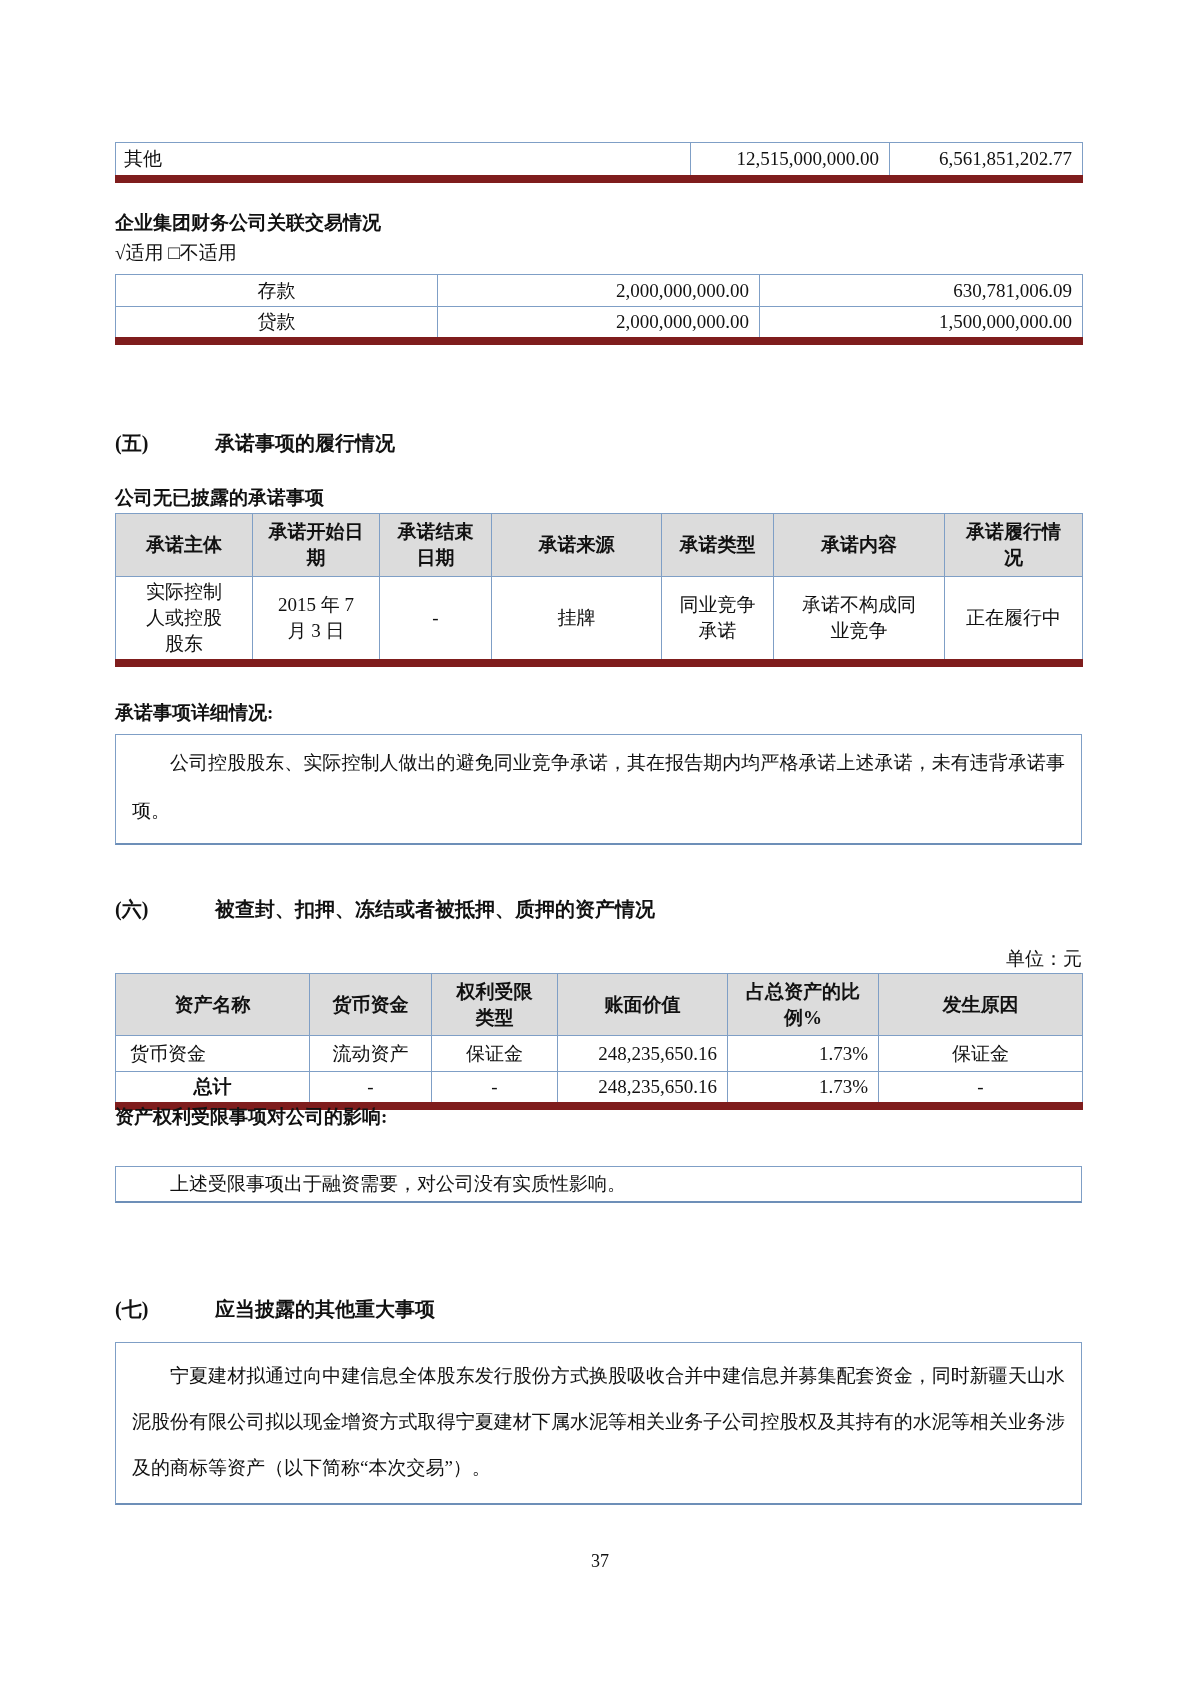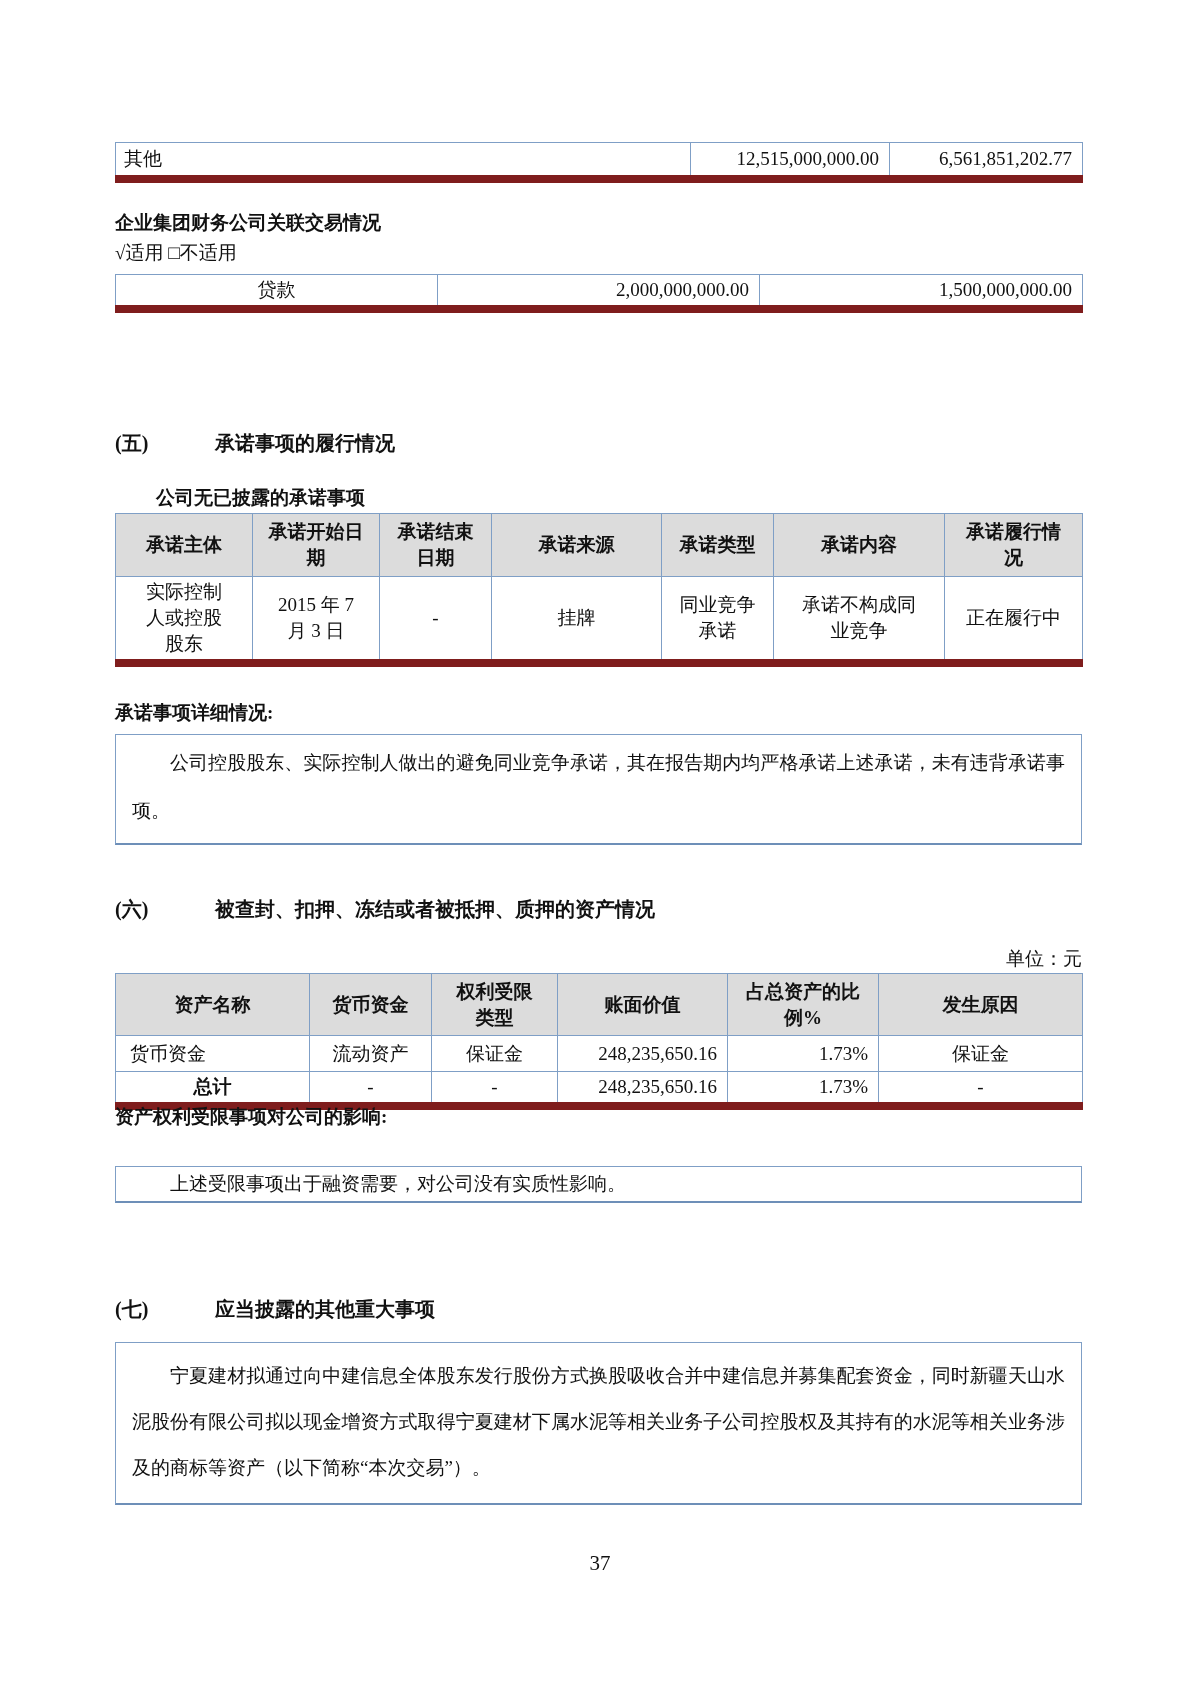--- a/index.html
+++ b/index.html
@@ -38,21 +38,21 @@
   }
   
   .cmt-table td{padding:2px 10px;}
   .cmt-table td.cmt-subj{padding:2px 26px;}
   .cmt-table td.cmt-date{padding:2px 18px;}
   .cmt-table td.cmt-content{padding:2px 22px;}
   .cmt-table tr.hdr td{padding:4px 14px;}
   .cmt-table tr.hdr td.h-wide{padding:4px 8px;}
   .asset-table tr.hdr td.h-limit{padding:4px 20px;}
   .asset-table tr.hdr td.h-ratio{padding:4px 12px;}
-  .page-num{position:absolute;left:0;width:1200px;text-align:center;font-size:21px;}
+  .page-num{position:absolute;left:0;width:1200px;text-align:center;font-size:18px;}
 </style>
 </head>
 <body>
 
 <div class="abs" style="top:142px;">
   <table>
     <colgroup>
         <col style="width:575px">
         <col style="width:199px">
         <col style="width:193px">
@@ -71,34 +71,39 @@
 <div class="abs check-line" style="top:240px;">√适用  □不适用</div>
 
 <div class="abs" style="top:274px;">
   <table>
     <colgroup>
         <col style="width:322px">
         <col style="width:322px">
         <col style="width:323px">
       </colgroup>
     <tbody>
+    <tr style="height:32px;">
+      <td class="c">存款</td>
+      <td class="r">2,000,000,000.00</td>
+      <td class="r">630,781,006.09</td>
+    </tr>
     <tr style="height:33px;">
       <td class="c">贷款</td>
       <td class="r">2,000,000,000.00</td>
       <td class="r">1,500,000,000.00</td>
     </tr>
   </tbody>
     </table>
 </div>
 
 <div class="abs sec-heading" style="top:430px;">
   <span class="sec-num">(五)</span>
   <span>承诺事项的履行情况</span>
 </div>
-<div class="abs bold-label" style="top:485px;margin-left:41px;">公司无已披露的承诺事项</div>
+<div class="abs bold-label" style="top:485px;">公司无已披露的承诺事项</div>
 
 <div class="abs" style="top:513px;">
   <table class="cmt-table">
     <colgroup>
       <col style="width:137px">
         <col style="width:127px">
         <col style="width:112px">
       <col style="width:170px">
         <col style="width:112px">
         <col style="width:171px">

